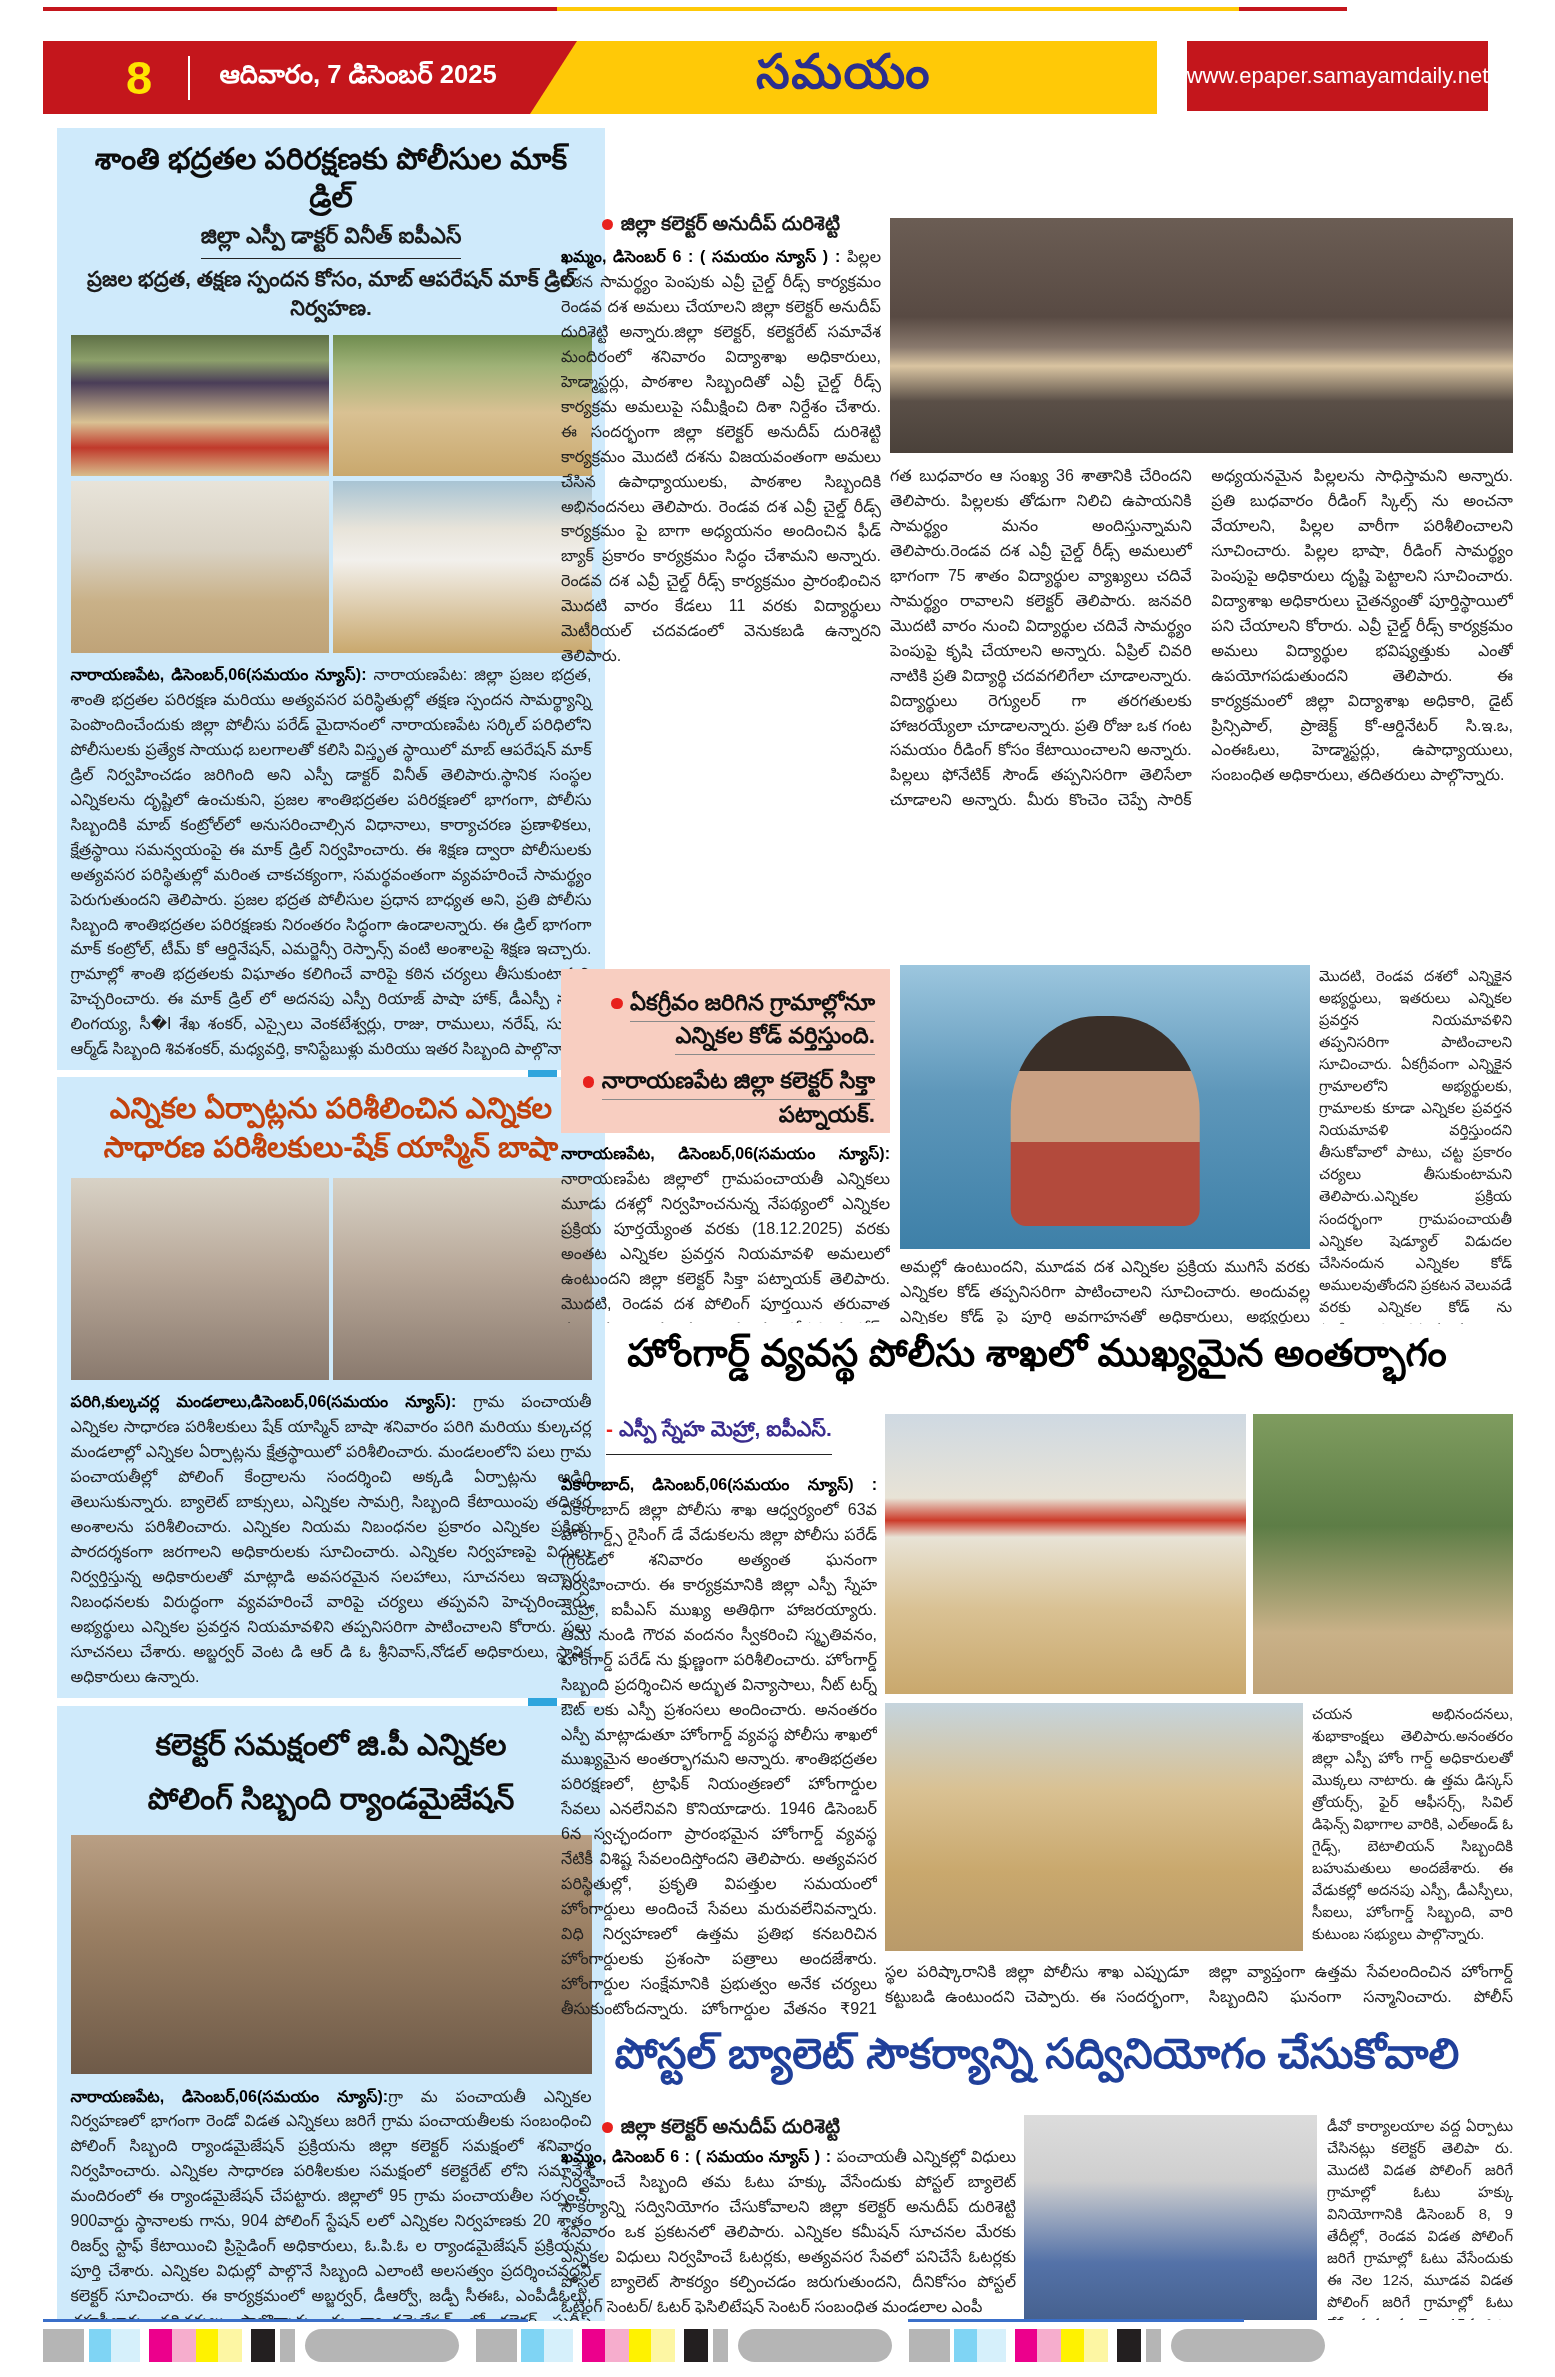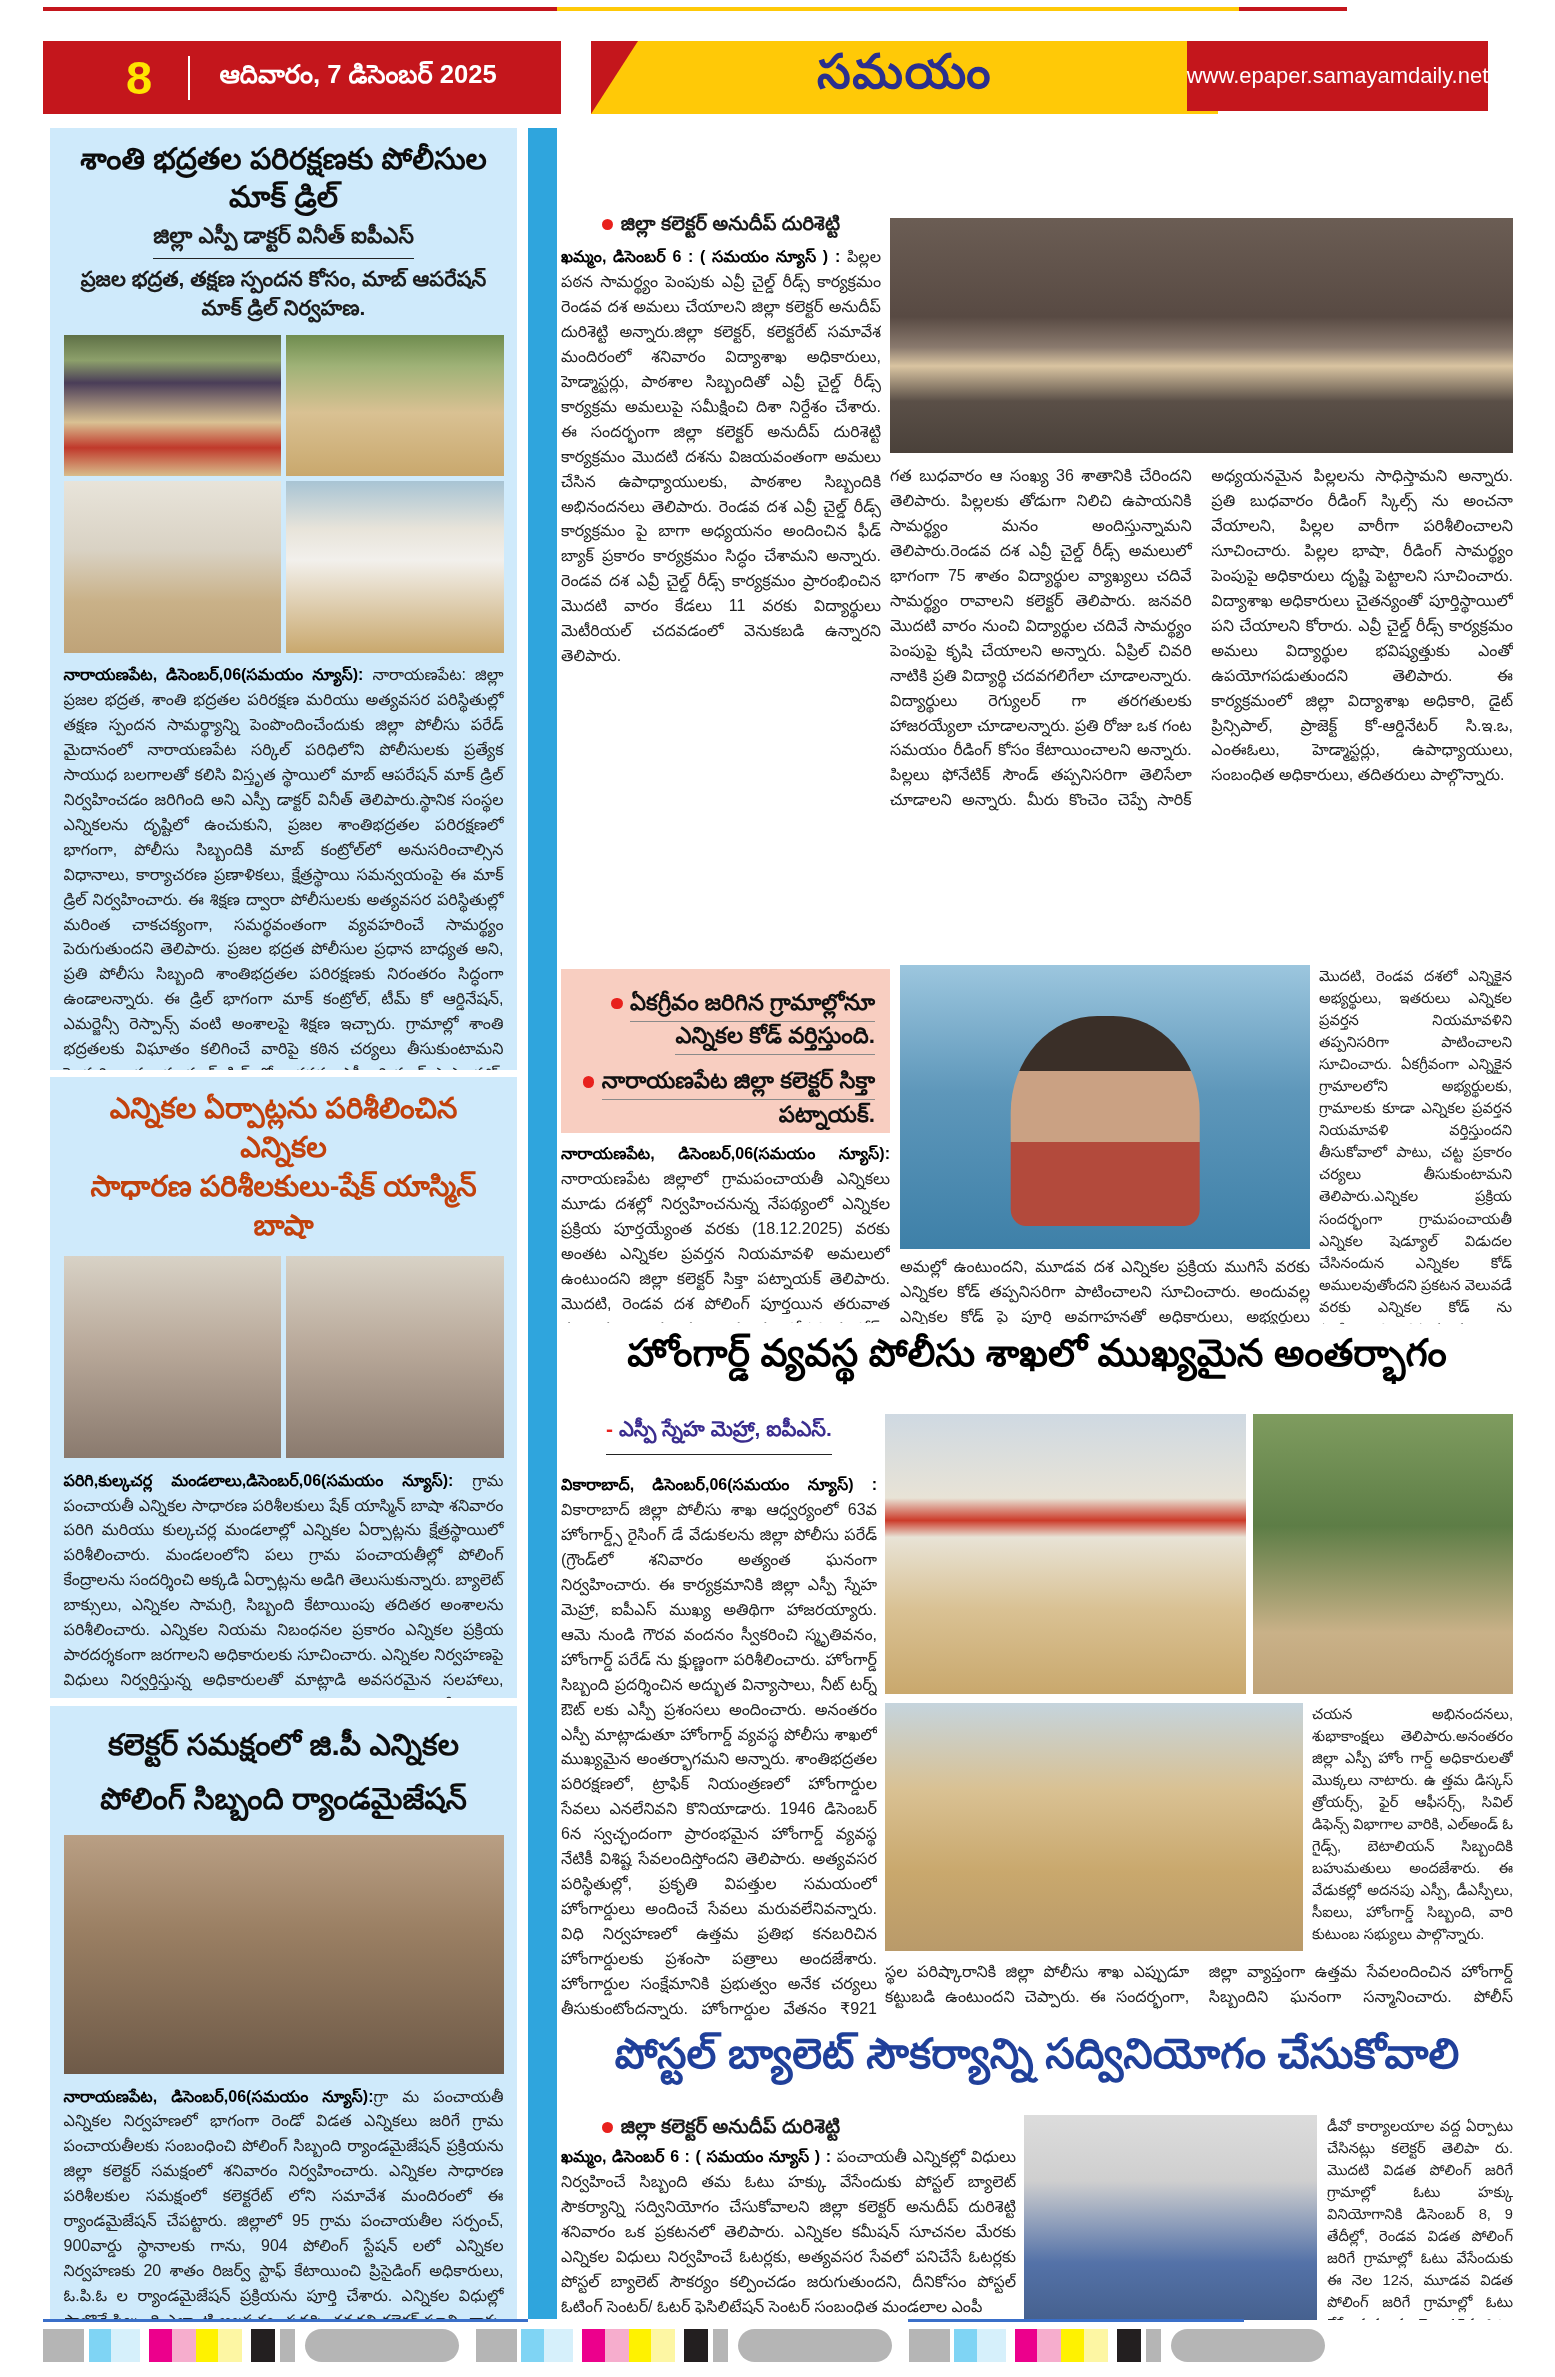--- a/index.html
+++ b/index.html
@@ -9,27 +9,27 @@
 
   
   .topstrip { position:absolute; top:6.8px; left:43px; width:1304px; height:3.8px;
     background:linear-gradient(90deg,#c4161c 0 39.4%,#ffc907 39.4% 91.7%,#c4161c 91.7% 100%); }
 
   
   .hdr-red { position:absolute; top:41px; left:43px; width:518px; height:73px; background:#c4161c; display:flex; align-items:center; }
   .hdr-num { color:#ffe400; font-size:47px; font-weight:bold; margin-left:83px; }
   .hdr-div { width:2.3px; height:44px; background:#ffffff; margin-left:36px; }
   .hdr-date { color:#ffffff; font-size:25.6px; font-weight:bold; margin-left:29px; white-space:nowrap; }
-  .hdr-yellow { position:absolute; top:41px; left:591px; width:627px; height:73px; background:#ffc907; display:flex; align-items:center; justify-content:center; }
+  .hdr-yellow { position:absolute; top:41px; left:530px; width:627px; height:73px; background:#ffc907; display:flex; align-items:center; justify-content:center; }
   .hdr-wedge { position:absolute; left:0; top:0; width:47px; height:73px; background:#c4161c; clip-path:polygon(0 0,100% 0,0 100%); }
   .masthead { color:#2b2f8e; font-size:48px; font-weight:bold; letter-spacing:1.5px; }
   .hdr-site { position:absolute; top:41px; left:1187px; width:301px; height:70px; background:#c4161c; display:flex; align-items:center; justify-content:center; color:#fff; font-size:22px; }
 
   
-  .lbox { position:absolute; left:50px; width:467px; background:#cfeafb; padding:12px 13.5px; overflow:hidden; }
+  .lbox { position:absolute; left:57px; width:548px; background:#cfeafb; padding:12px 13.5px; overflow:hidden; }
   .lbox1 { top:128px; height:942px; }
   .lbox2 { top:1077px; height:621px; }
   .lbox3 { top:1706px; height:615px; }
   .bluestripe { position:absolute; left:528px; top:128px; width:29px; height:2191px; background:#2fa5dd; }
 
   .lh1 { font-size:30px; font-weight:bold; color:#0d0d0d; text-align:center; line-height:1.25; }
   .lh2 { font-size:29px; font-weight:bold; color:#c2410c; text-align:center; line-height:1.35; }
   .lh3 { font-size:30px; font-weight:bold; color:#0d0d0d; text-align:center; line-height:1.8; }
   .lsub { text-align:center; margin-top:7.5px; }
   .lsub span { display:inline-block; font-size:22px; font-weight:bold; border-bottom:1.5px solid #222; padding-bottom:4.5px; }

